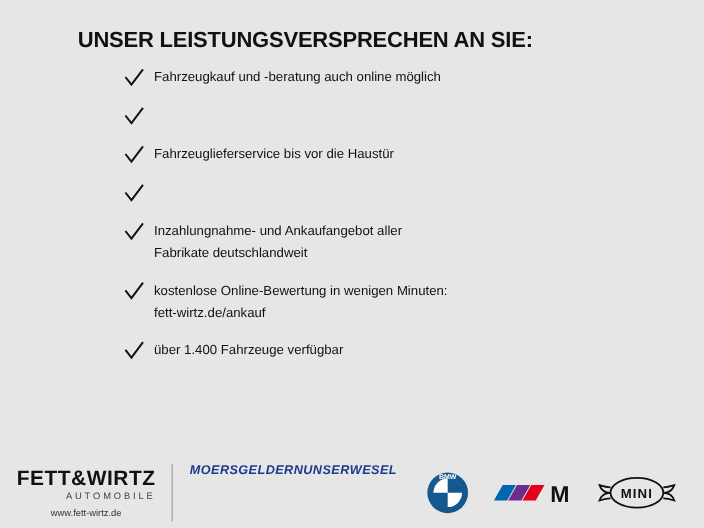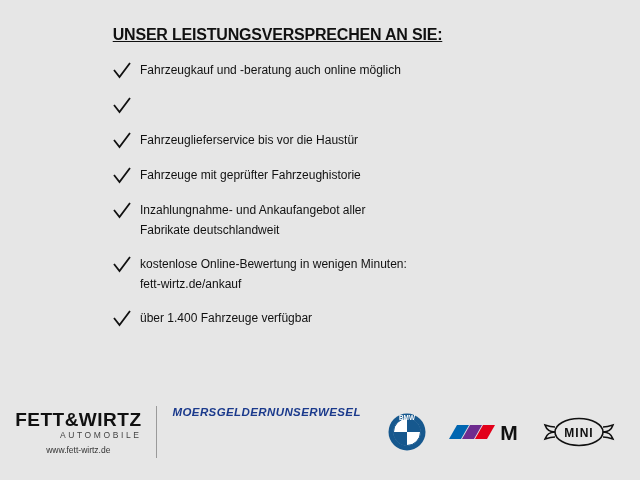--- a/index.html
+++ b/index.html
@@ -20,25 +20,24 @@
     height: 480px;
     box-sizing: border-box;
     background: #e6e6e6;
   }
   .headline {
     position: absolute;
     top: 26px;
     left: 0;
     width: 555px;
     text-align: center;
-    font-size: 16px;
+    font-size: 20px;
     font-weight: bold;
     letter-spacing: -0.2px;
     color: #111111;
-    text-decoration: underline;
   }
   .promise-list {
     position: absolute;
     top: 60px;
     left: 112px;
     width: 430px;
   }
   .promise-item {
     display: flex;
     align-items: flex-start;
@@ -61,21 +60,21 @@
     color: #111111;
     white-space: pre-line;
   }
   .brandbar {
     position: absolute;
     left: 0;
     top: 400px;
     width: 640px;
     height: 80px;
     display: flex;
-    align-items: flex-start;
+    align-items: flex-end;
     justify-content: center;
   }
   .brand-inner {
     display: flex;
     align-items: center;
     height: 64px;
   }
   .fw-logo {
     display: flex;
     flex-direction: column;
@@ -164,21 +163,20 @@
       </span>
       <span class="promise-text">Fahrzeuglieferservice bis vor die Haustür</span>
     </div>
 
     <div class="promise-item">
       <span class="check-icon">
         <svg width="20" height="20" viewBox="0 0 20 20">
             <path d="M2 9 L7.5 16 L18 2" stroke="#111111" stroke-width="1.8" fill="none"></path>
           </svg>
       </span>
-      <span class="promise-text">Fahrzeuge mit geprüfter Fahrzeughistorie</span>
     </div>
 
     <div class="promise-item">
       <span class="check-icon">
         <svg width="20" height="20" viewBox="0 0 20 20">
             <path d="M2 9 L7.5 16 L18 2" stroke="#111111" stroke-width="1.8" fill="none"></path>
           </svg>
       </span>
       <span class="promise-text">Inzahlungnahme- und Ankaufangebot aller
 Fabrikate deutschlandweit</span>

